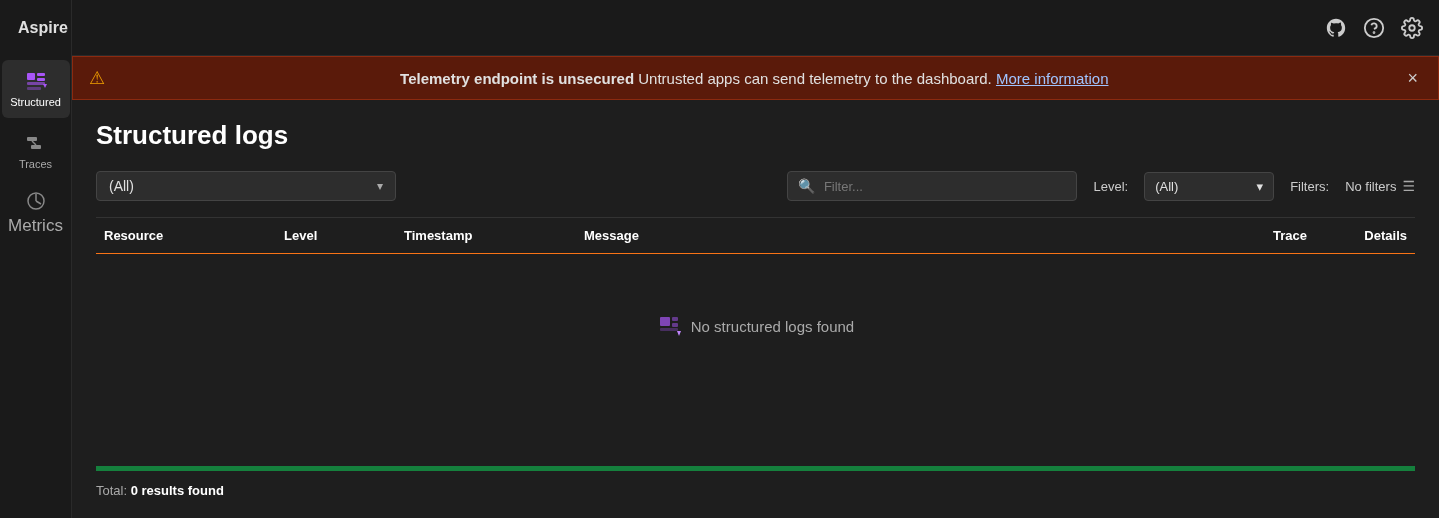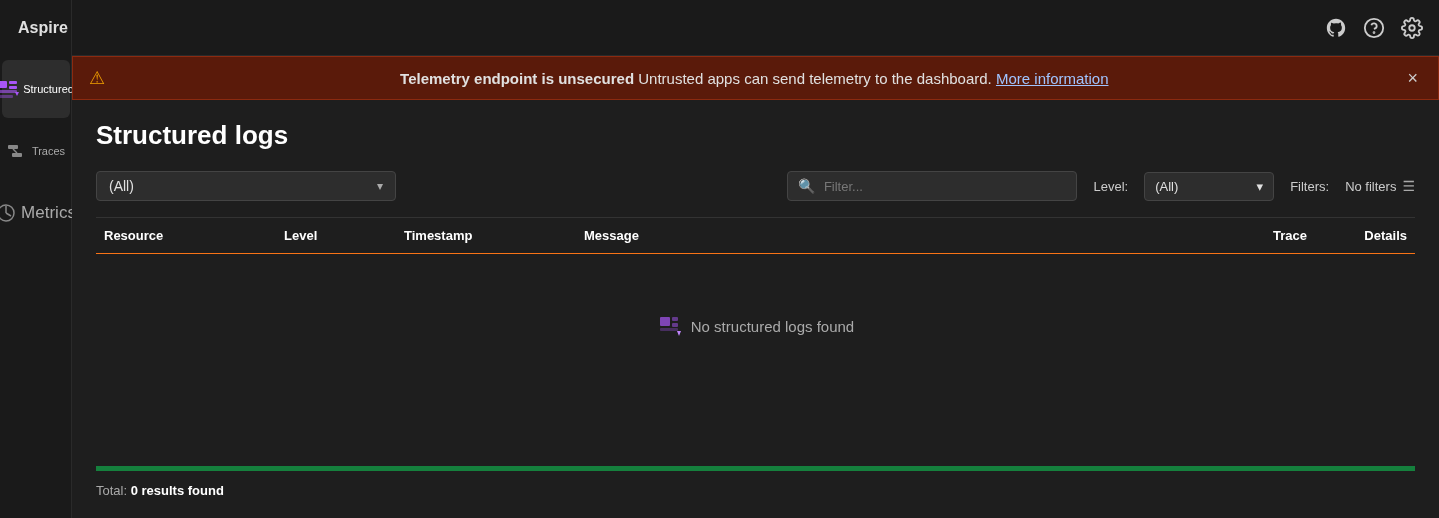--- a/index.html
+++ b/index.html
@@ -34,21 +34,21 @@
     .sidebar-nav {
       display: flex;
       flex-direction: column;
       align-items: center;
       width: 100%;
       gap: 4px;
       padding-top: 4px;
     }
     .sidebar-item {
       display: flex;
-      flex-direction: row;
+      flex-direction: column;
       align-items: center;
       justify-content: center;
       width: 68px;
       height: 58px;
       border-radius: 6px;
       cursor: pointer;
       gap: 4px;
       color: #aaa;
       font-size: 11px;
     }

